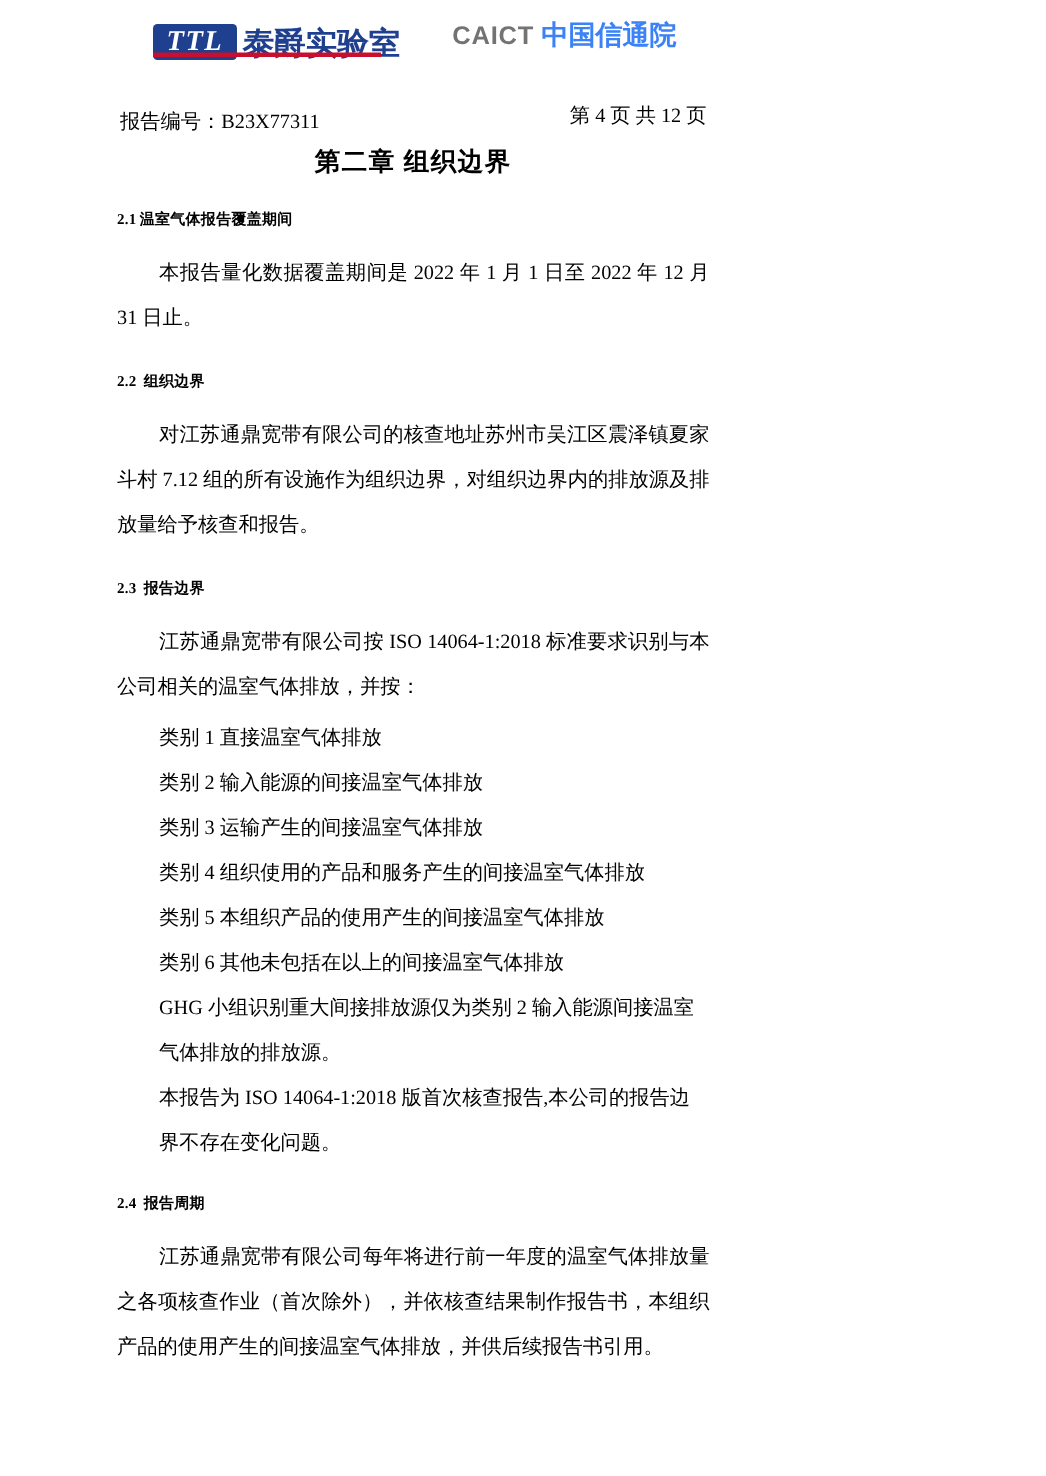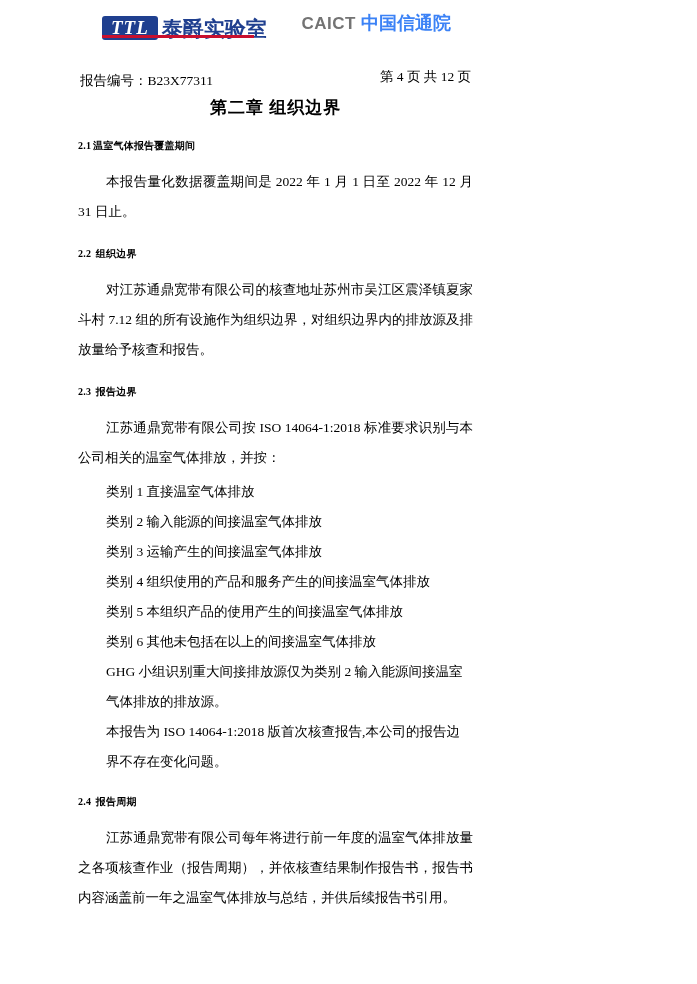--- a/index.html
+++ b/index.html
@@ -202,15 +202,15 @@
     <p class="list-line">类别 6 其他未包括在以上的间接温室气体排放</p>
     <p class="list-line">GHG 小组识别重大间接排放源仅为类别 2 输入能源间接温室气体排放的排放源。</p>
     <p class="list-line">本报告为 ISO 14064-1:2018 版首次核查报告,本公司的报告边界不存在变化问题。</p>
   </div>
 
   <div class="gap-sm"></div>
 
   <div class="sec-h">
     <span class="num">2.4</span> <span>报告周期</span>
   </div>
-  <p class="body indent">江苏通鼎宽带有限公司每年将进行前一年度的温室气体排放量之各项核查作业（报告周期），并依核查结果制作报告书，报告书内容涵盖前一年之温室气体排放与总结，并供后续报告书引用。</p>
+  <p class="body indent">江苏通鼎宽带有限公司每年将进行前一年度的温室气体排放量之各项核查作业（首次除外），并依核查结果制作报告书，本组织产品的使用产生的间接温室气体排放，并供后续报告书引用。</p>
 
 </div>
 
 </body></html>

